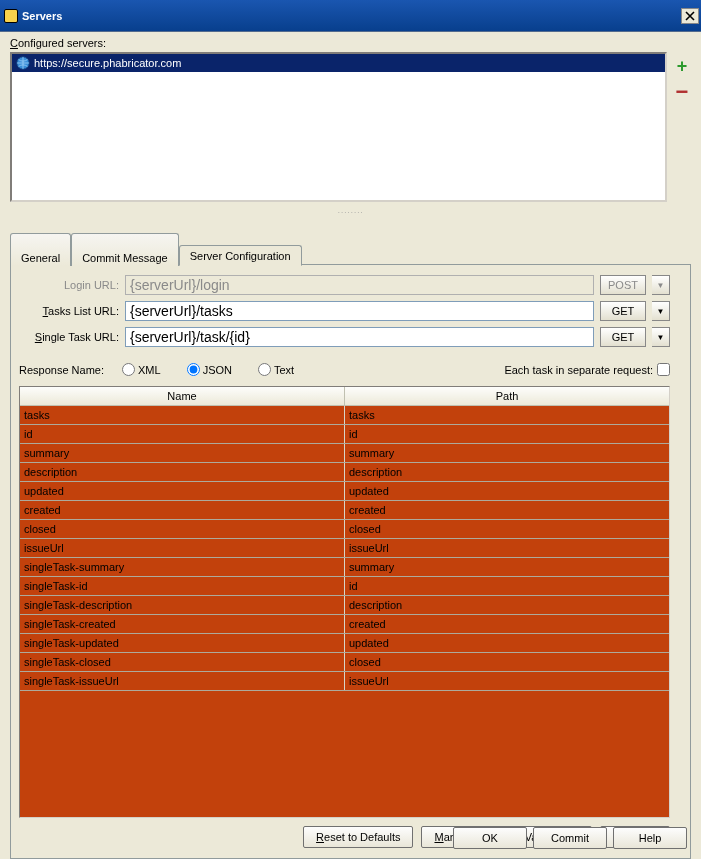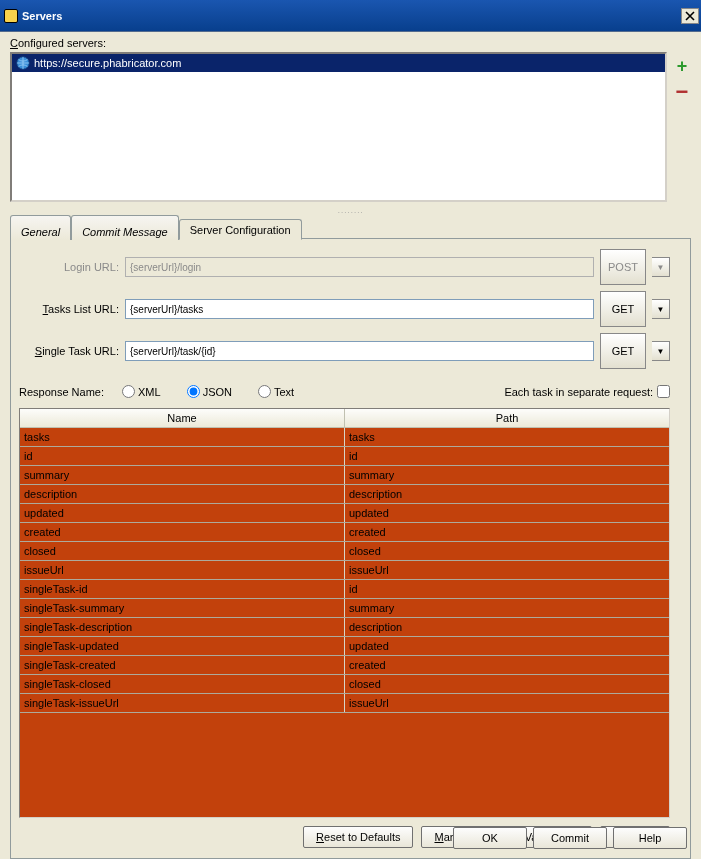--- a/index.html
+++ b/index.html
@@ -90,21 +90,21 @@
     border:1px solid #919b9c;
     border-bottom:none;
     background:#ece9d8;
     background:linear-gradient(to bottom,#f6f5f1,#ece9d8);
     border-radius:3px 3px 0 0;
     margin-right:0px;
     cursor:pointer;
     position:relative;top:1px;
     color:#000;
   }
-  .tab.inactive { margin-top:0; padding-top:10px; padding-bottom:2px;font-style:italic;}
+  .tab.inactive { margin-top:18px; padding-top:18px; padding-bottom:2px;}
   .tab.active {
     background:#ece9d8;
     border-bottom:1px solid #ece9d8;
     z-index:3;
     padding-top:4px;
   }
   .tab-pane {
     border:1px solid #919b9c;
     padding:10px 20px 10px 8px;
     margin-top:-1px;
@@ -116,25 +116,25 @@
   .form-row { display:flex; align-items:center; margin-bottom:6px; gap:6px;}
   .form-row .lbl { width:100px; text-align:right; }
   .form-row .lbl .ul { text-decoration: underline;}
   .form-row.disabled .lbl, .form-row.disabled input, .form-row.disabled .method-btn, .form-row.disabled .dd-btn { color:#8a8a8a; }
   .form-row input.url {
     flex:1;
     height:20px;
     padding:2px 4px;
     border:1px solid #7f9db9;
     background:#fff;
-    font-family:inherit;font-size:10px;
+    font-family:inherit;font-size:14px;
   }
   .form-row.disabled input.url { background:#ece9d8; border-color:#b0b0b0;}
   .method-btn {
-    height:36px;width:46px;
+    height:20px;width:46px;
     border:1px solid #888;
     background:linear-gradient(to bottom,#fff,#e3e0d0);
     font-size:11px;
     display:flex;align-items:center;justify-content:center;
   }
   .dd-btn {
     width:18px;height:20px;
     border:1px solid #888;border-left:none;
     background:linear-gradient(to bottom,#fff,#e3e0d0);
     display:flex;align-items:center;justify-content:center;
@@ -325,38 +325,38 @@
             </tr>
             <tr>
               <td>closed</td>
               <td>closed</td>
             </tr>
             <tr>
               <td>issueUrl</td>
               <td>issueUrl</td>
             </tr>
             <tr>
+              <td>singleTask-summary</td>
+              <td>summary</td>
+            </tr>
+            <tr>
               <td>singleTask-id</td>
               <td>id</td>
             </tr>
             <tr>
-              <td>singleTask-summary</td>
-              <td>summary</td>
-            </tr>
-            <tr>
               <td>singleTask-description</td>
               <td>description</td>
             </tr>
             <tr>
+              <td>singleTask-created</td>
+              <td>created</td>
+            </tr>
+            <tr>
               <td>singleTask-updated</td>
               <td>updated</td>
-            </tr>
-            <tr>
-              <td>singleTask-created</td>
-              <td>created</td>
             </tr>
             <tr>
               <td>singleTask-closed</td>
               <td>closed</td>
             </tr>
             <tr>
               <td>singleTask-issueUrl</td>
               <td>issueUrl</td>
             </tr>
           </tbody>

